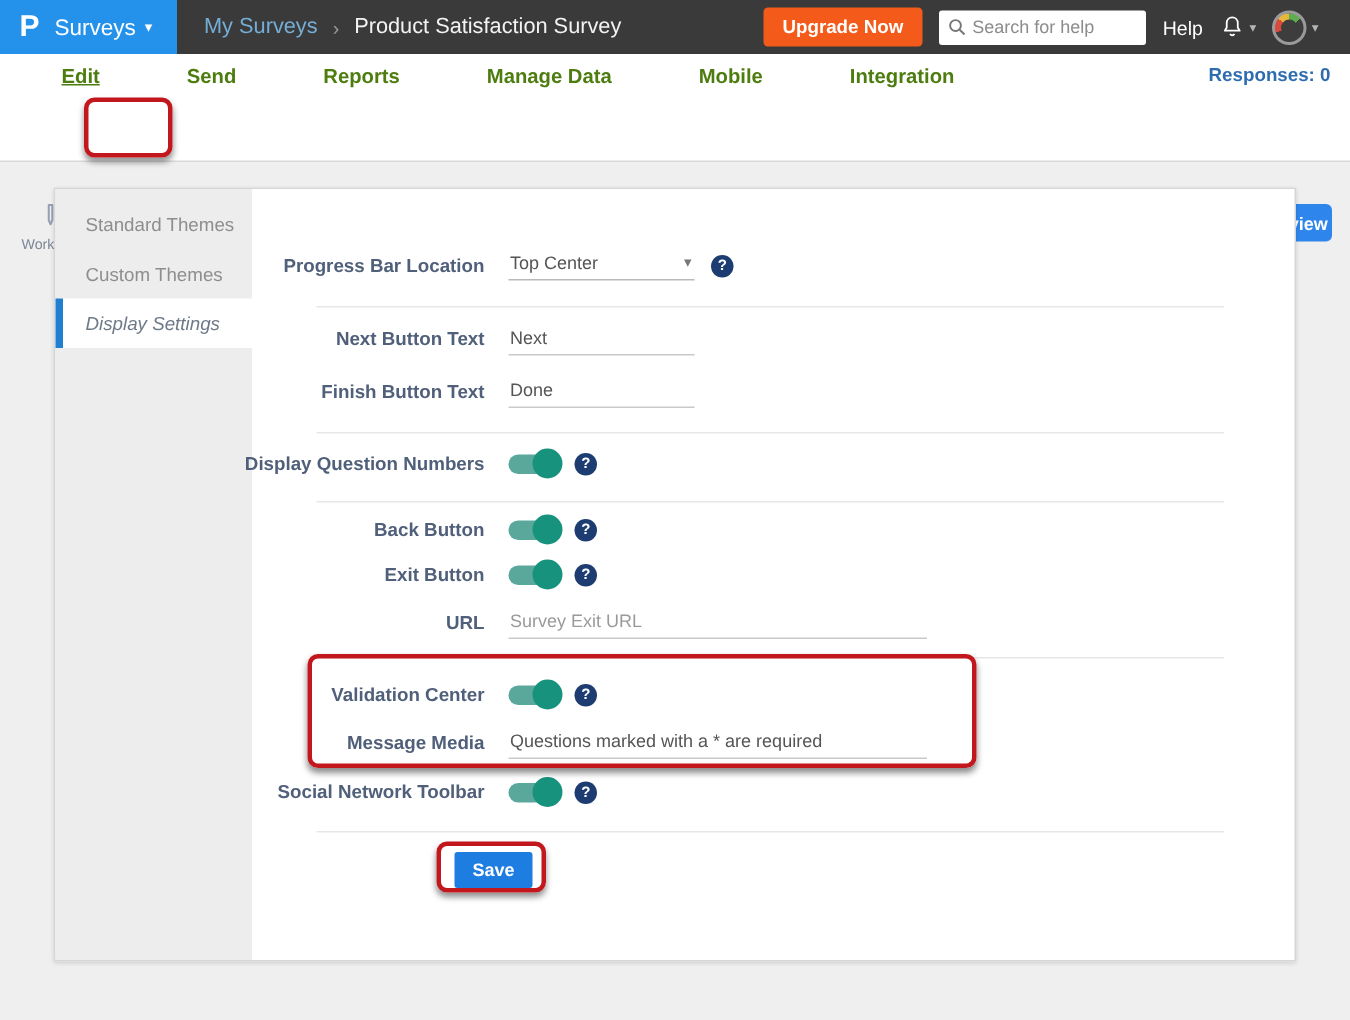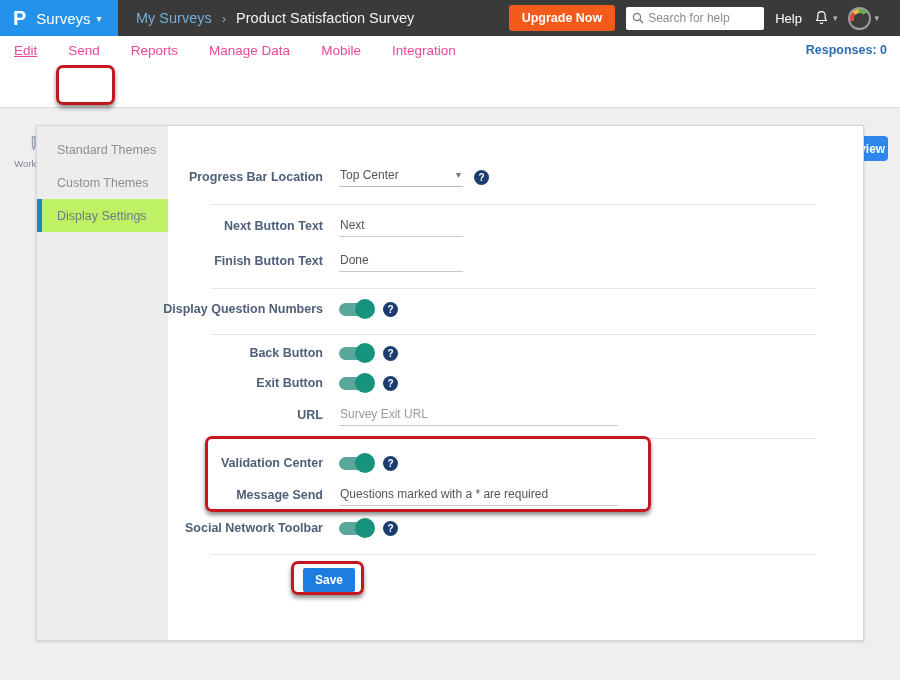--- a/index.html
+++ b/index.html
@@ -22,41 +22,41 @@
   .search-box input { border:none; outline:none; width:105px; font-size:12px; color:#c2410c; font-family:"Liberation Sans",sans-serif; }
   .search-box input::placeholder { color:#8c8c8c; }
   .help-label { color:#fff; font-size:13px; }
   .icon-caret { color:#b5b5b5; font-size:9px; }
   .bell-wrap,.avatar-wrap { display:flex; align-items:center; gap:3px; }
   .avatar { width:23px; height:23px; border-radius:50%; border:2px solid #9a9a9a; background:conic-gradient(from 250deg,#d84b3c 0 60deg,#e8b63a 60deg 110deg,#5fae4e 110deg 160deg,#3d3d3d 160deg 360deg); position:relative; }
   .avatar .avatar-core { position:absolute; left:4px; top:4px; width:11px; height:11px; border-radius:50%; background:#3d3d3d; }
 
   
   .nav-row { position:absolute; left:0; top:36px; width:900px; height:28px; background:#fff; display:flex; align-items:center; padding-left:14px; }
-  .nav-item { color:#ec4899; font-size:13.5px; font-weight:400; margin-right:31px; cursor:pointer; }
+  .nav-item { color:#4d7c0f; font-size:13.5px; font-weight:700; margin-right:31px; cursor:pointer;margin-left:27px; }
   .nav-item.active { text-decoration:underline; }
   .nav-responses { margin-left:auto; margin-right:13px; color:#2e6cb0; font-size:12.5px; font-weight:700; }
 
   
   .toolbar-row { position:absolute; left:0; top:64px; width:900px; height:44px; background:#fff; border-bottom:1px solid #d9d9d9; }
   .tool-item { position:absolute; top:69px; width:76px; display:flex; flex-direction:column; align-items:center; gap:3px; cursor:pointer; }
   .tool-item.active { top:67px; background:#eaeaea; border-radius:3px; padding:2px 0 3px; }
   .tool-item svg { stroke:#96a0b4; fill:none; stroke-width:1.5; stroke-linecap:round; stroke-linejoin:round; }
   .tool-label { font-size:9.5px; color:#7d8695; white-space:nowrap; }
   .url-box { position:absolute; left:578px; top:72px; width:230px; height:25px; background:#fff; border:1px solid #c9c9c9; border-radius:4px; display:flex; align-items:center; }
   .url-box input { flex:1; border:none; outline:none; font-size:11.5px; color:#333; padding:0 4px 0 8px; font-family:"Liberation Sans",sans-serif; min-width:0; }
   .url-pencil { font-size:13px; color:#555; padding:0 7px; border-left:1px solid #e2e2e2; height:100%; display:flex; align-items:center; cursor:pointer; }
   .preview-btn { position:absolute; left:818px; top:72px; width:70px; height:25px; background:#2e86ec; border:none; border-radius:4px; color:#fff; font-size:12px; font-weight:700; display:flex; align-items:center; justify-content:center; gap:5px; cursor:pointer; }
   .preview-btn svg { stroke:#fff; fill:none; stroke-width:1.4; }
 
   
   .panel { position:absolute; left:36px; top:125px; width:828px; height:516px; background:#fff; border:1px solid #d6d6d6; box-shadow:0 1px 3px rgba(0,0,0,.14); }
   .side-nav { position:absolute; left:0; top:0; bottom:0; width:131px; background:#ededed; padding-top:7px; }
   .side-item { height:33px; display:flex; align-items:center; padding-left:15px; font-size:12.5px; color:#8e8e8e; border-left:5px solid transparent; cursor:pointer; }
-  .side-item.active { background:#bef264; border-left-color:#1f7fd1; color:#6f7a88; }
+  .side-item.active { background:#ffffff; border-left-color:#1f7fd1; color:#6f7a88;font-style:italic; }
 
   
   .frow { position:absolute; left:45px; height:24px; display:flex; align-items:center; }
   .frow-label { width:241px; text-align:right; font-size:12.5px; font-weight:700; color:#50607a; }
   .frow-ctl { margin-left:16px; display:flex; align-items:center; }
   .divider { position:absolute; left:174px; width:605px; height:1px; background:#e7e7e7; }
   .uinput { border:none; outline:none; border-bottom:1px solid #c9c9c9; font-size:12px; color:#555; background:transparent; padding:2px 1px 4px; font-family:"Liberation Sans",sans-serif; }
   .w-sm { width:124px; } .w-lg { width:279px; }
   .uinput::placeholder { color:#9a9a9a; }
   .select-line { width:124px; border-bottom:1px solid #b9b9b9; display:flex; justify-content:space-between; align-items:center; padding:0 2px 4px 1px; cursor:pointer; }
@@ -309,21 +309,21 @@
   <div class="frow" style="top:325px">
     <span class="frow-label">Validation Center</span>
     <span class="frow-ctl">
       <span class="toggle">
           <span class="knob"></span>
         </span>
       <span class="help-icon">?</span>
     </span>
   </div>
   <div class="frow" style="top:357px">
-    <span class="frow-label">Message Send</span>
+    <span class="frow-label">Message Media</span>
     <span class="frow-ctl">
         <input class="uinput w-lg" type="text" value="Questions marked with a * are required" style="">
       </span>
   </div>
 
   <div class="frow" style="top:390px">
     <span class="frow-label">Social Network Toolbar</span>
     <span class="frow-ctl">
       <span class="toggle">
           <span class="knob"></span>

